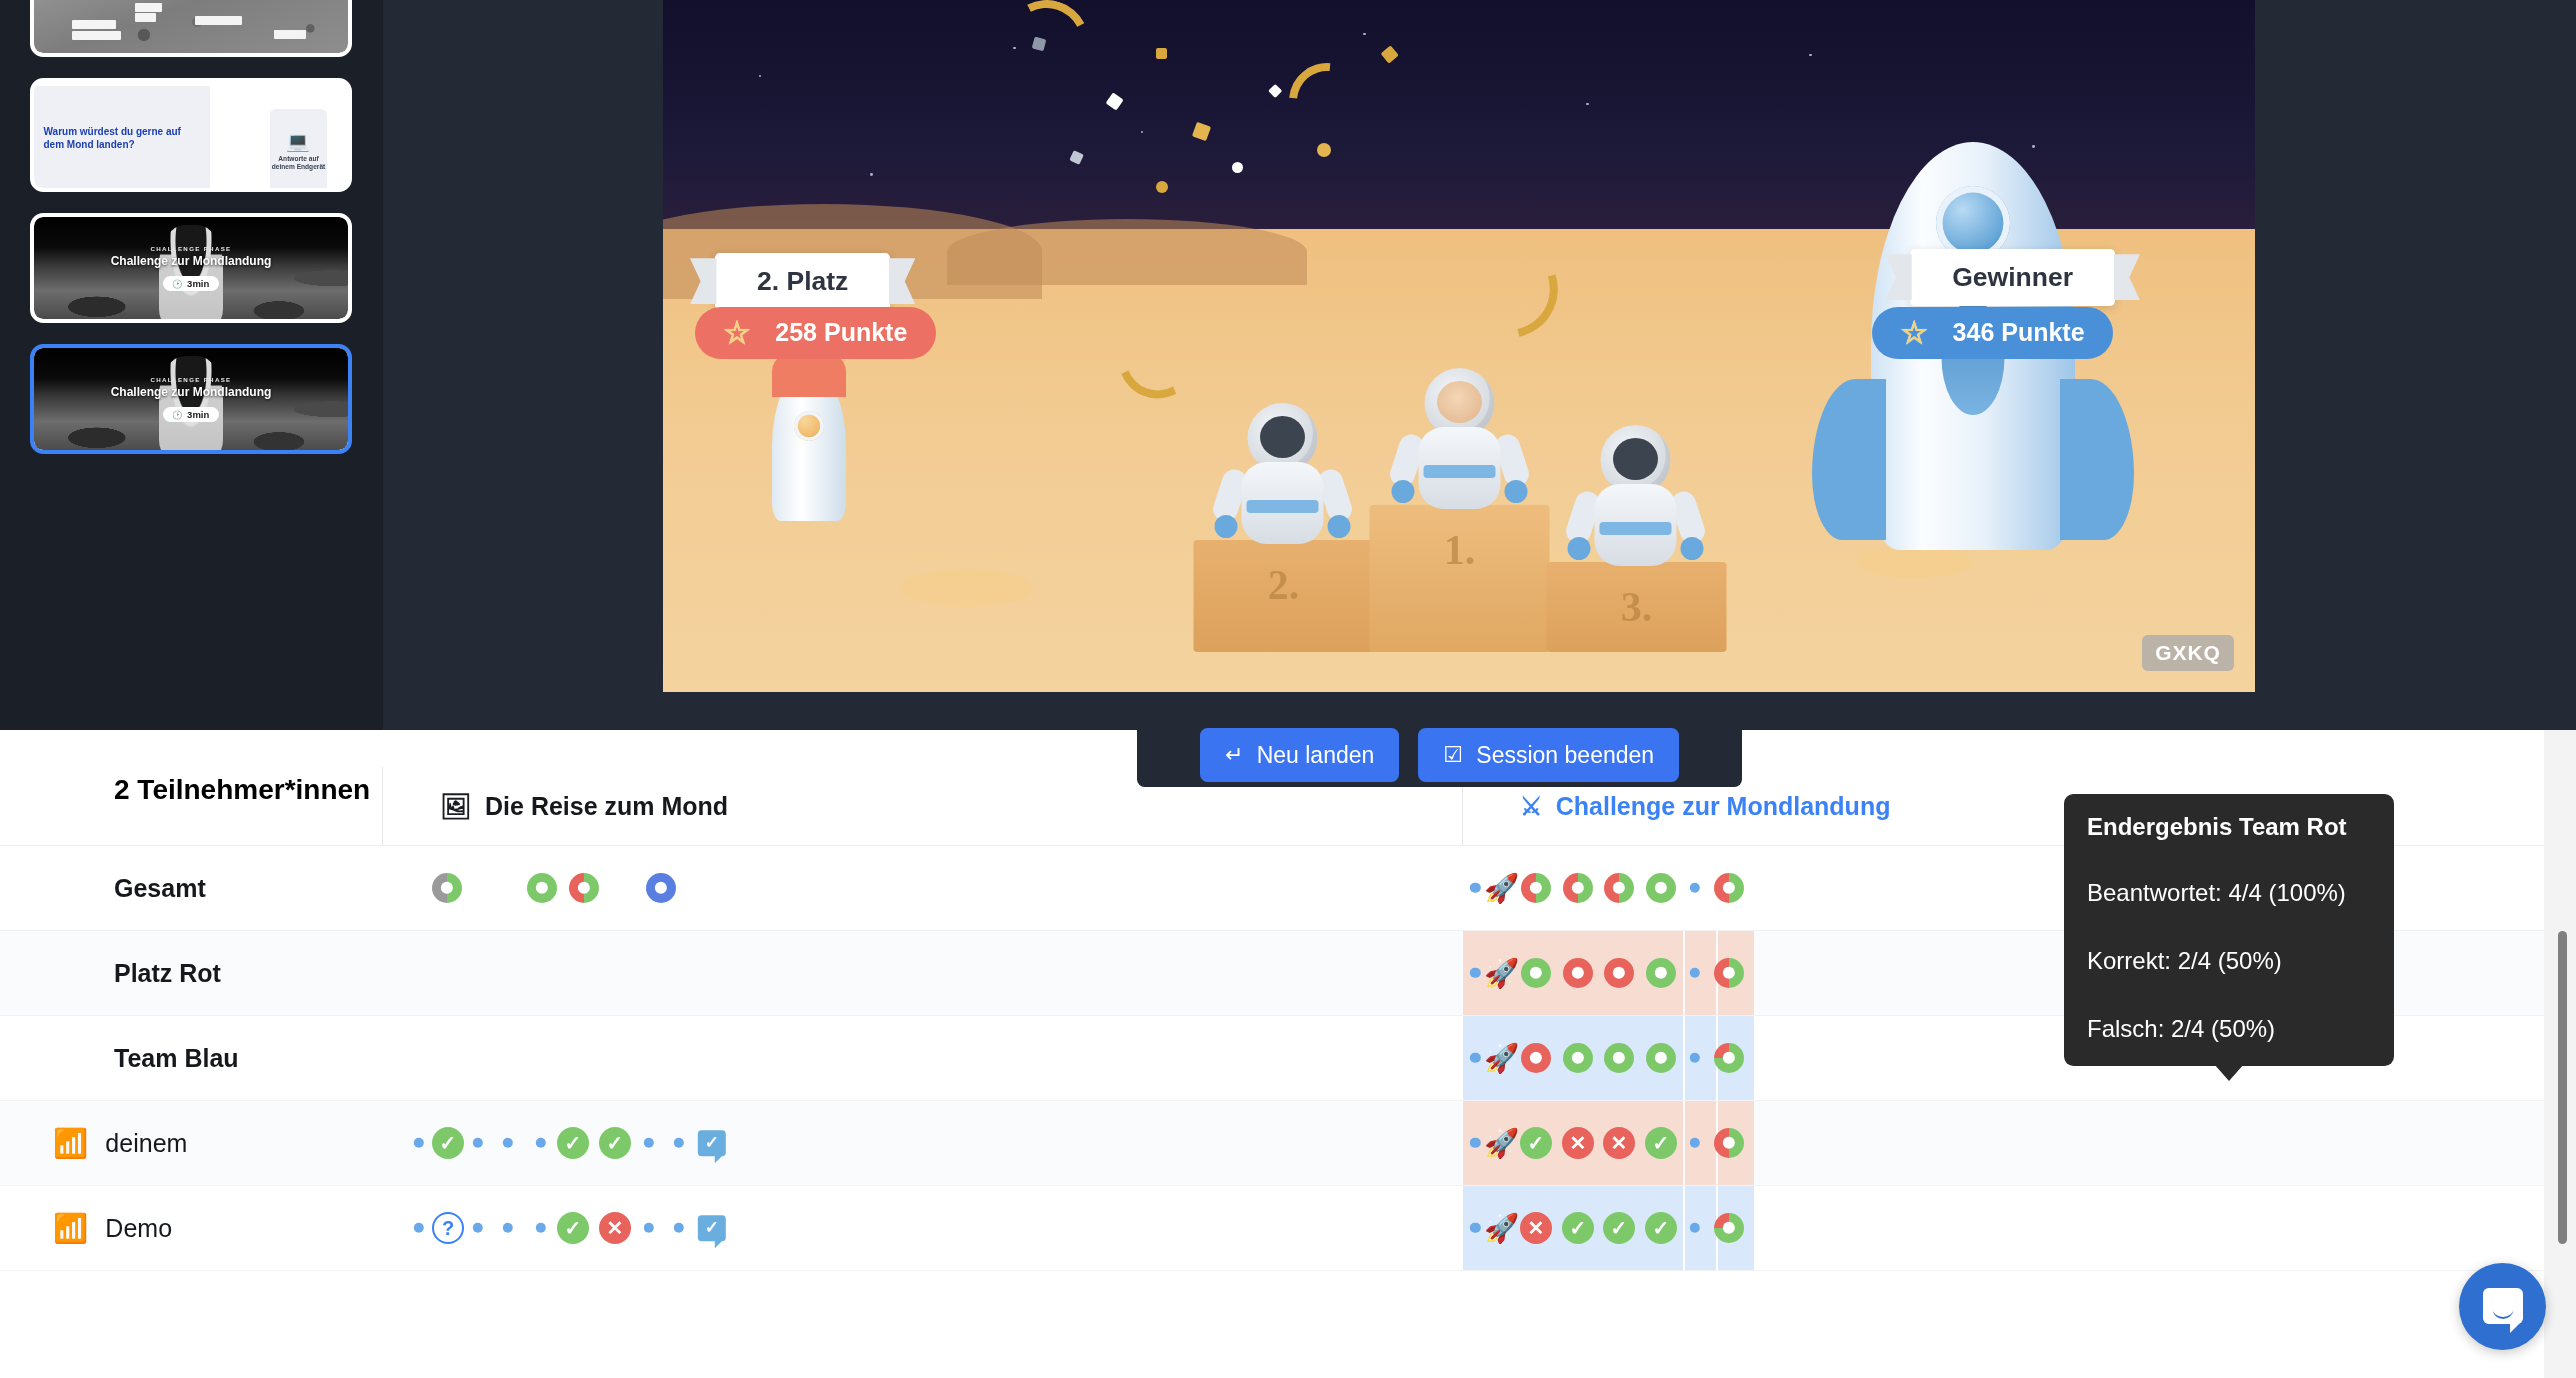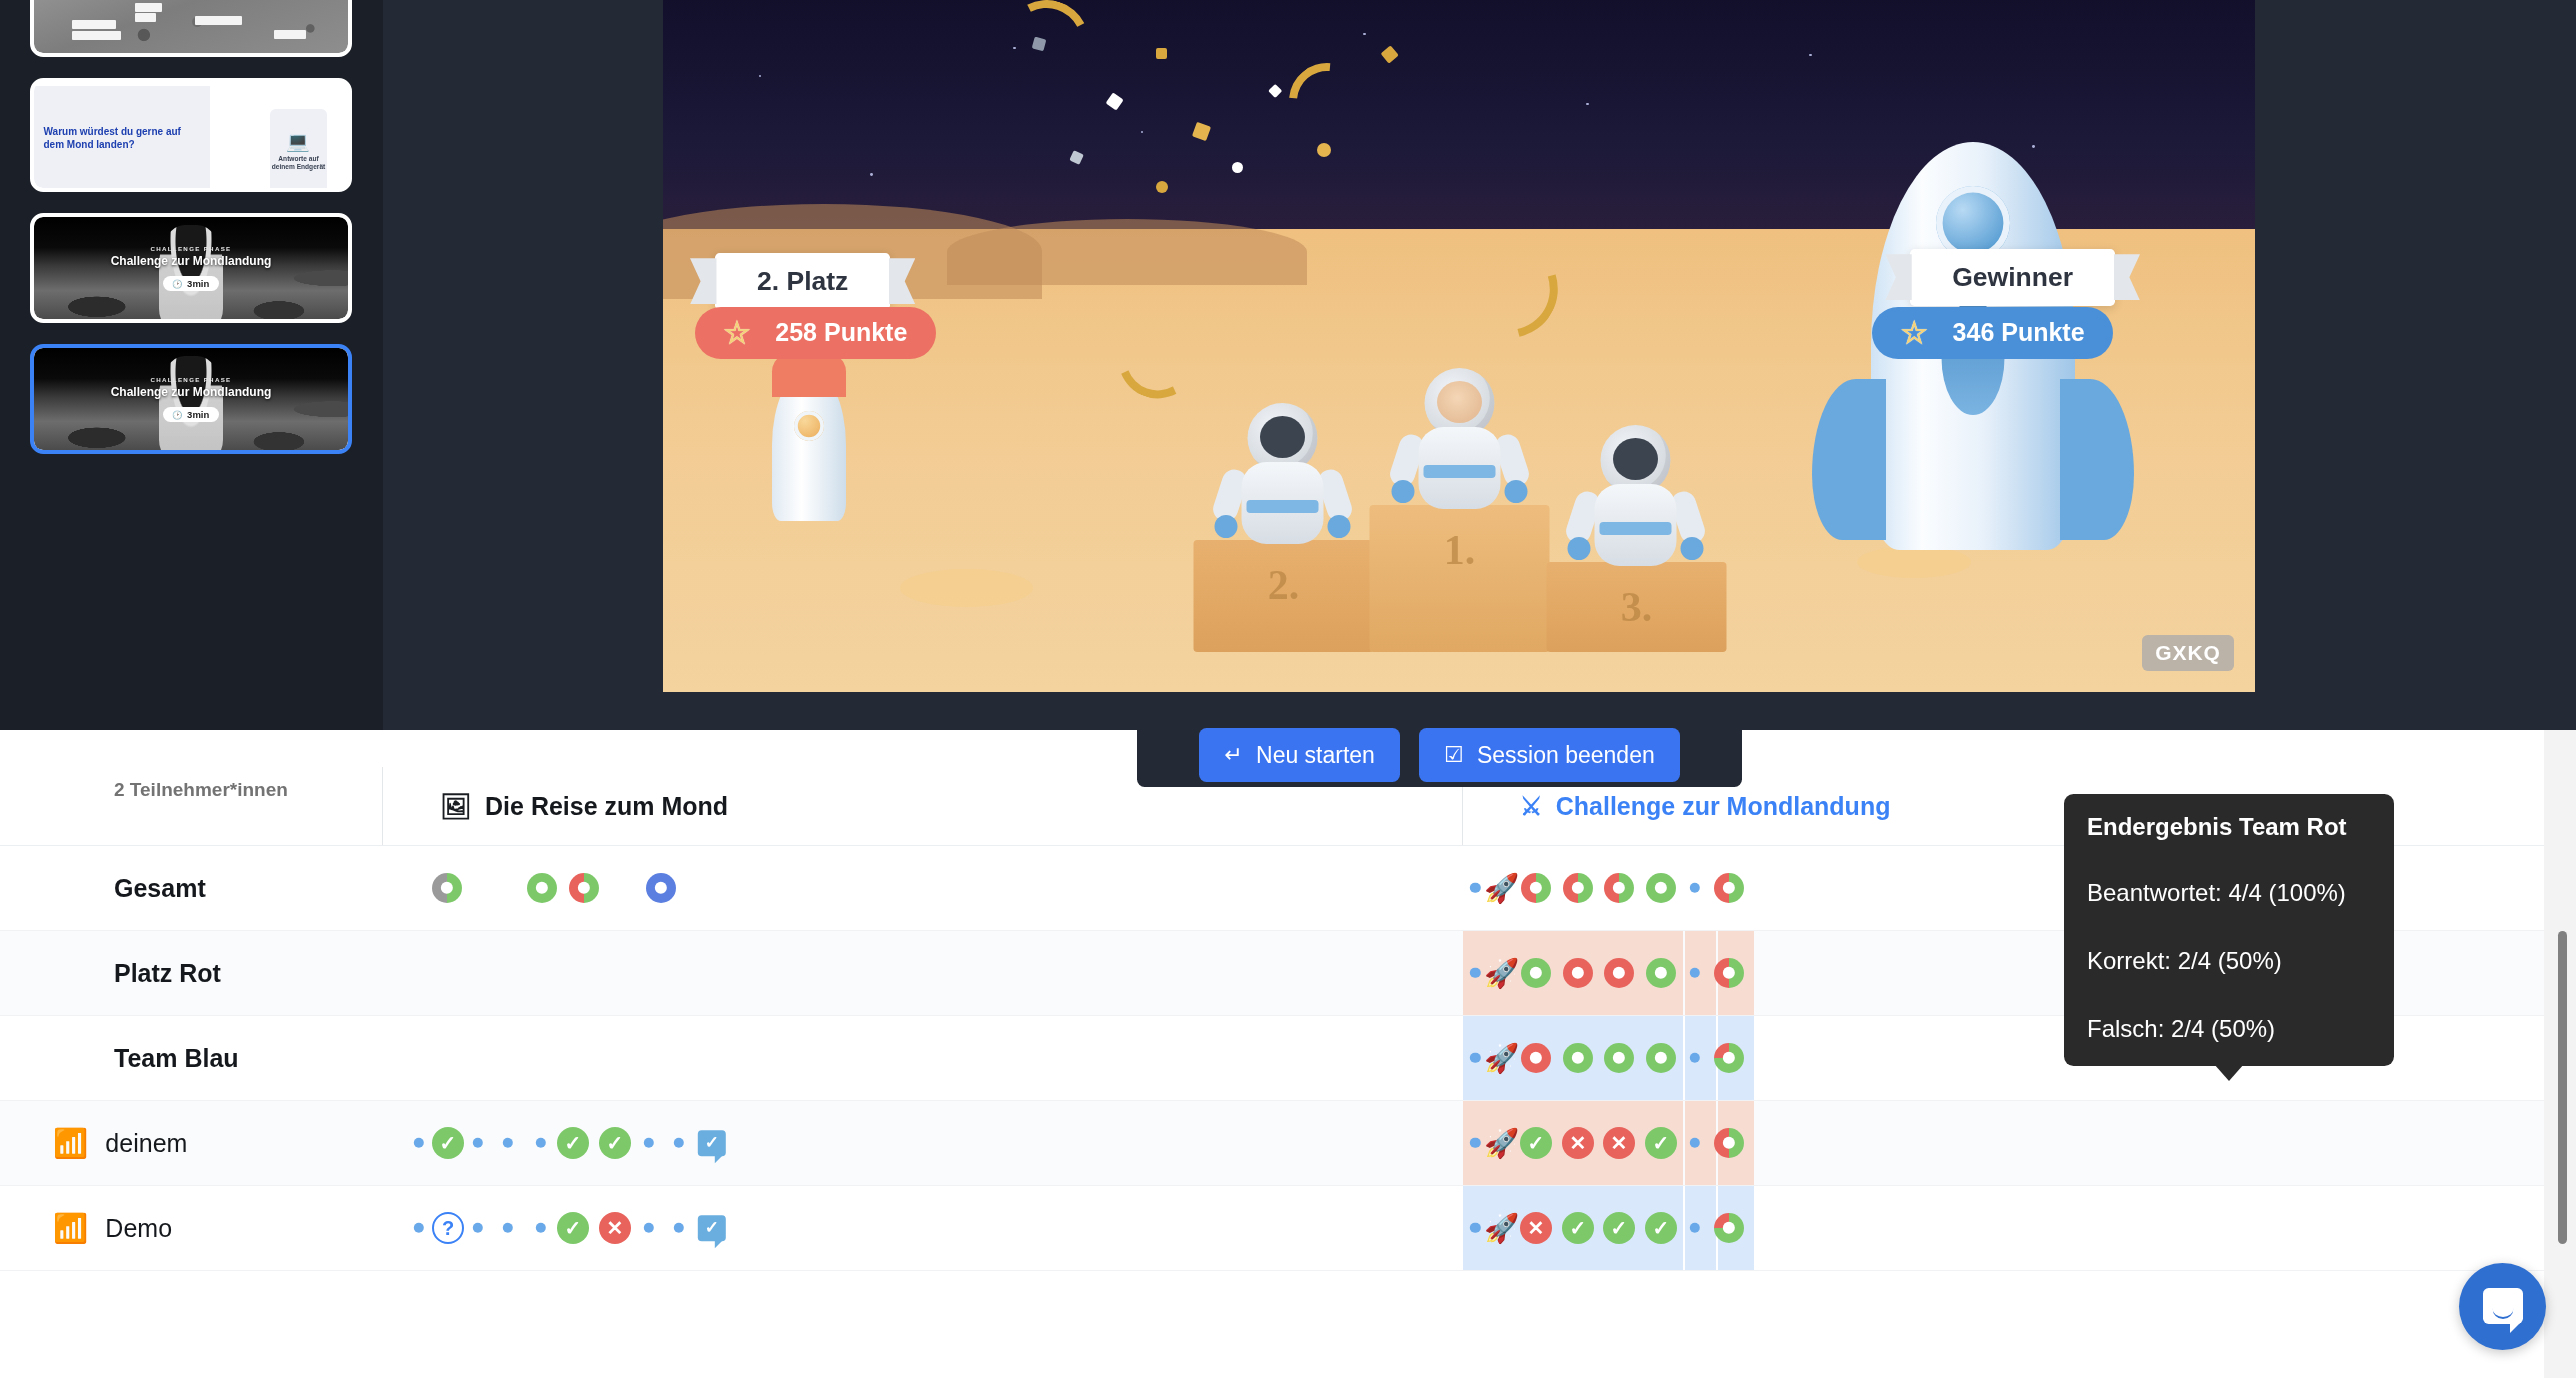--- a/index.html
+++ b/index.html
@@ -224,22 +224,22 @@
   
   .results {
     position: absolute; left: 0; top: 730px; width: 2576px; height: 648px;
     background: #fff; overflow: hidden;
   }
   .thead {
     position: relative; height: 116px; display: flex; align-items: flex-end;
     border-bottom: 0.9px solid #eceff1;
   }
   .th-participants {
-    width: 383px; padding: 0 0 32px 114px; font-size: 19px; font-weight: bold;
-    color: #737373; border-right: 0.9px solid #e4e7ea; height: 78px;
+    width: 383px; padding: 0 0 32px 114px; font-size: 28px; font-weight: bold;
+    color: #000000; border-right: 0.9px solid #e4e7ea; height: 78px;
     display: flex; align-items: center;
   }
   .th-group {
     display: flex; align-items: center; gap: 13.3px; height: 78px;
     padding-left: 57px; font-size: 25px; font-weight: bold; color: #15181c;
     border-right: 0.9px solid #e4e7ea;
   }
   .th-group.g1 { width: 1080px; }
   .th-group.g2 { width: 1113px; color: #3b82f6; border-right: none; }
   .th-group .ico { font-size: 25px; line-height: 1; }
@@ -476,21 +476,21 @@
         <span>346 Punkte</span>
       </div>
 
       <div class="roomcode">GXKQ</div>
     </div>
   </div>
 
   <div class="actionbar">
     <button class="btn">
       <span class="gl">↵</span>
-      <span>Neu starten</span>
+      <span>Neu landen</span>
     </button>
     <button class="btn">
       <span class="gl">☑</span>
       <span>Session beenden</span>
     </button>
   </div>
 
   <div class="results">
 
     <div class="thead">

